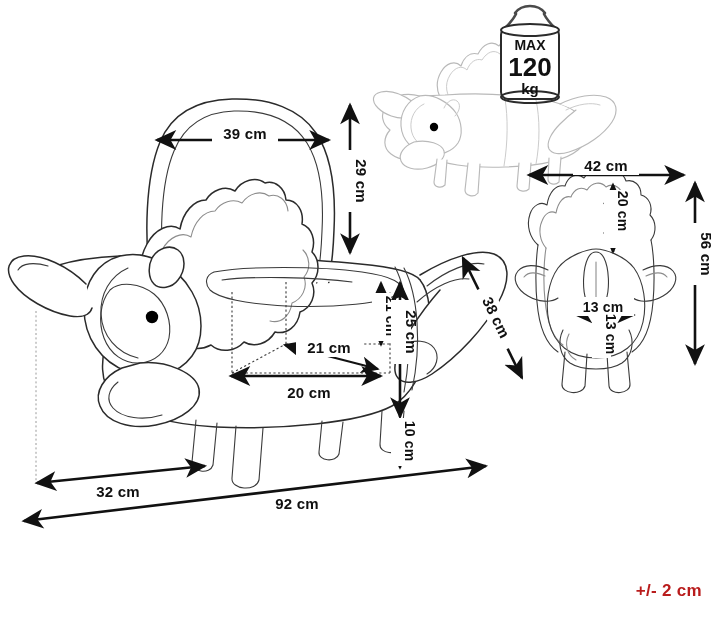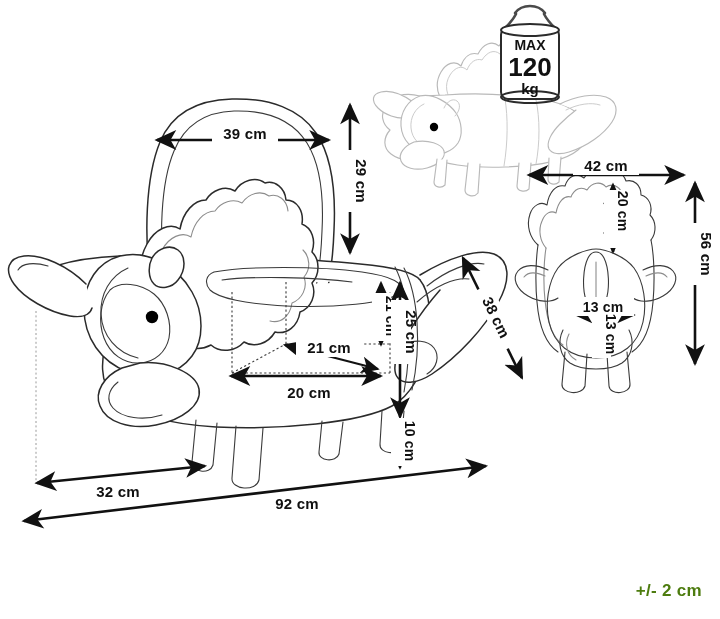--- a/index.html
+++ b/index.html
@@ -5,21 +5,21 @@
   html,body{margin:0;padding:0;background:#ffffff;}
   body{width:720px;height:619px;position:relative;overflow:hidden;
        font-family:"Liberation Sans", sans-serif;color:#000;}
   #stage{position:absolute;left:0;top:0;width:720px;height:619px;}
   svg.layer{position:absolute;left:0;top:0;width:720px;height:619px;overflow:visible;}
   .dimtext{font-family:"Liberation Sans", sans-serif;font-weight:bold;
            font-size:15px;fill:#111;letter-spacing:.2px;}
   .dimtext.sm{font-size:14px;}
   .wtxt{font-family:"Liberation Sans", sans-serif;font-weight:bold;fill:#111;}
   .tol{position:absolute;right:18px;bottom:18px;font-size:17px;font-weight:bold;
-       letter-spacing:.3px;color:#4d7c0f;}
+       letter-spacing:.3px;color:#b91c1c;}
   .out-main{fill:#ffffff;stroke:#2b2b2b;stroke-width:1.5;stroke-linejoin:round;stroke-linecap:round;}
   .out-main-thin{fill:none;stroke:#3a3a3a;stroke-width:1.1;stroke-linejoin:round;stroke-linecap:round;}
   .out-inner{fill:none;stroke:#8c8c8c;stroke-width:1.1;stroke-linejoin:round;stroke-linecap:round;}
   .out-light{fill:#ffffff;stroke:#b9b9b9;stroke-width:1.15;stroke-linejoin:round;stroke-linecap:round;}
   .out-light2{fill:none;stroke:#cccccc;stroke-width:1;stroke-linejoin:round;stroke-linecap:round;}
   .eye{fill:#000;}
   .dim{stroke:#111;stroke-width:2.6;fill:none;}
   .dimthin{stroke:#111;stroke-width:2.2;fill:none;}
   .ext{stroke:#9a9a9a;stroke-width:1;stroke-dasharray:2 2.4;fill:none;}
   .hid{stroke:#3a3a3a;stroke-width:1.1;stroke-dasharray:2.2 2.4;fill:none;}

